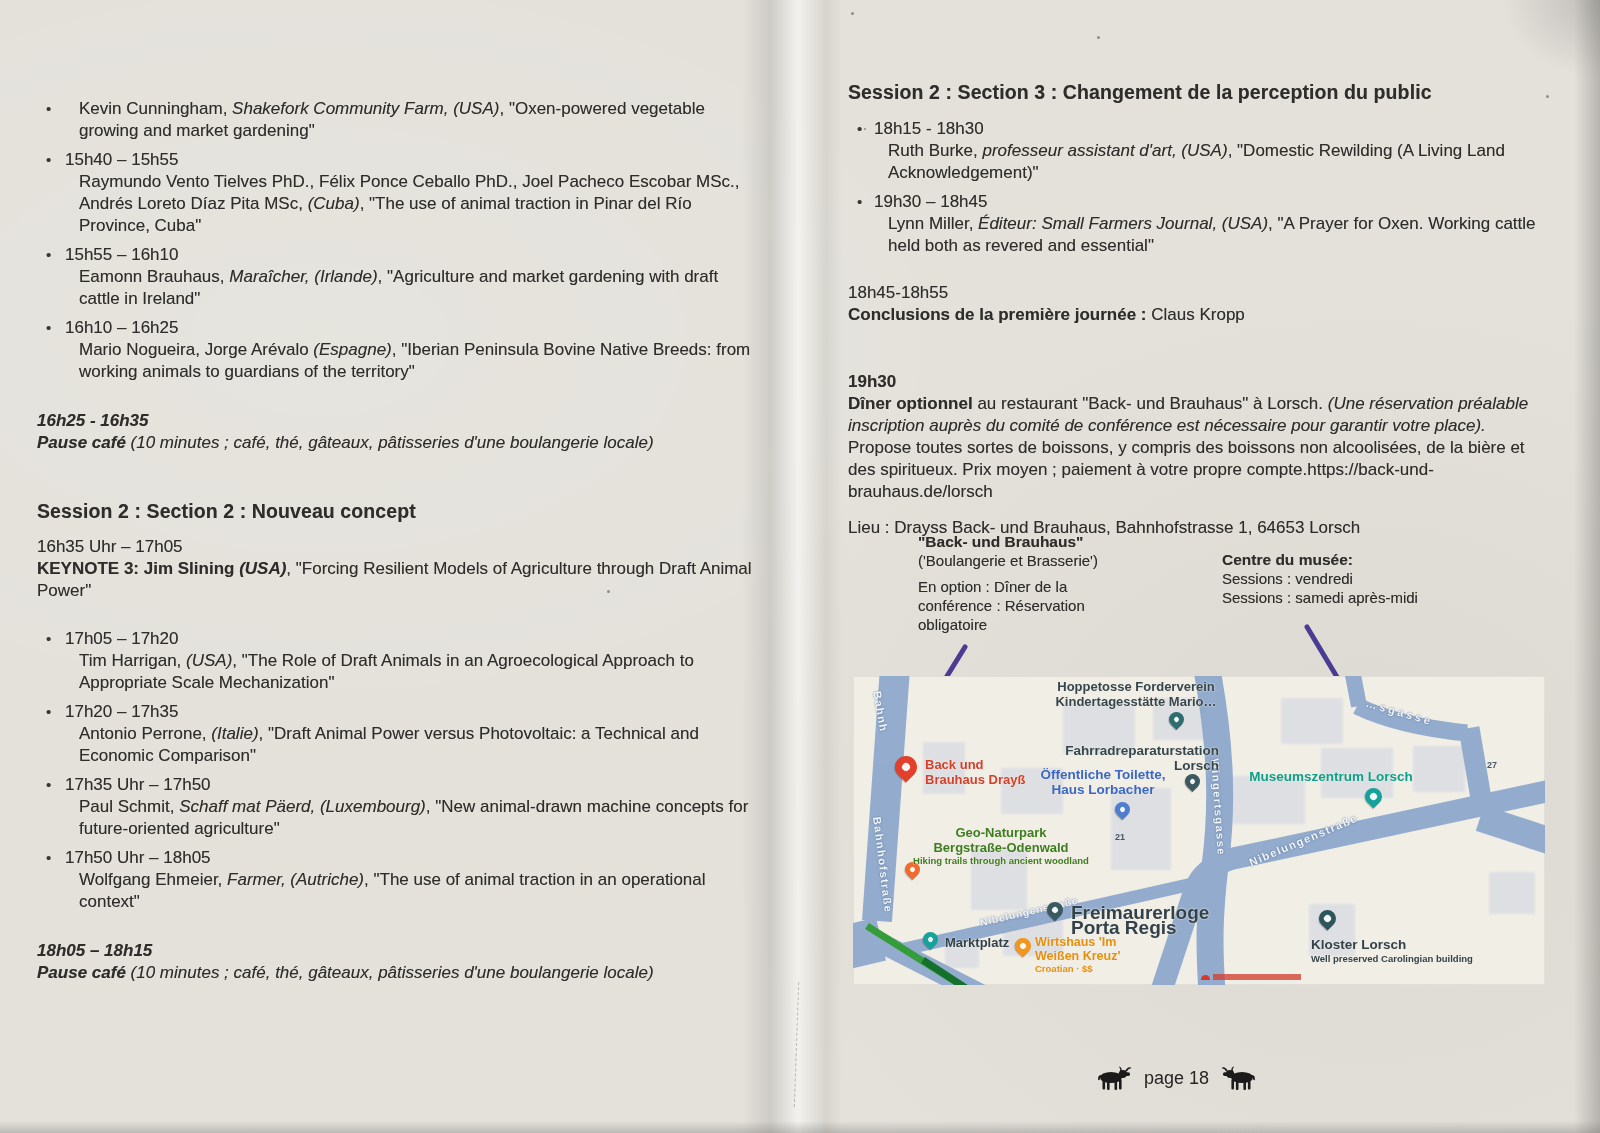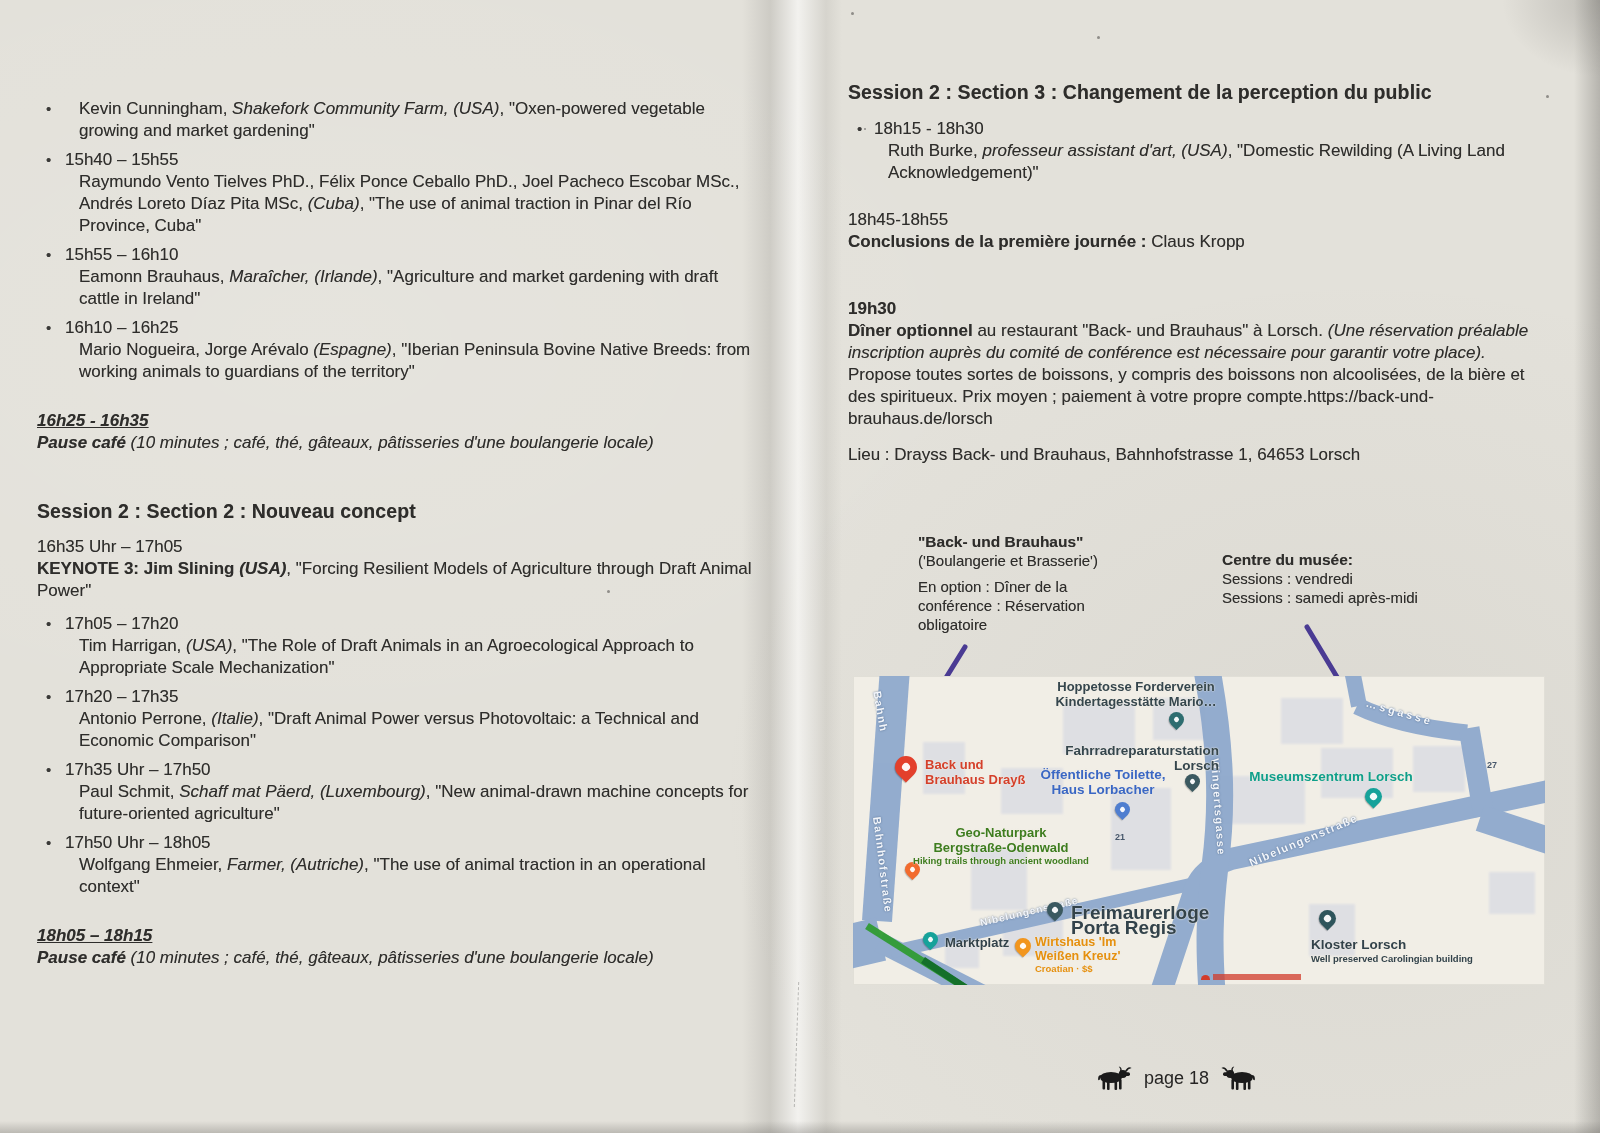--- a/index.html
+++ b/index.html
@@ -28,21 +28,21 @@
   
   .col{position:absolute;font-size:17px;line-height:22px;text-shadow:0 0 .5px rgba(40,40,38,.4);}
   .col.left{left:37px;top:84px;width:722px;}
   .col.right{left:848px;top:80px;width:702px;}
   h2{font-size:19.5px;line-height:24px;margin:0;font-weight:700;letter-spacing:.1px;}
   ul.agenda{list-style:none;margin:14px 0 0 0;padding:0;}
   ul.agenda li{position:relative;padding-left:28px;margin:0 0 7px 0;}
   ul.agenda li::before{content:"•";position:absolute;left:9px;top:0;font-size:15px;color:#3a3937;}
   ul.agenda .desc{margin-left:14px;}
   .pause{margin-top:27px;font-style:italic;}
-  .pause .t{font-weight:700;text-decoration:underline;}
+  .pause .t{font-weight:700;}
   .pause b{font-weight:700;}
   .keynote{margin-top:13px;}
   .keynote .kb{font-weight:700;}
   .conclusions{margin-top:25px;}
   .conclusions b{font-weight:700;}
   .dinner{margin-top:45px;}
   .dinner .dt{font-weight:700;}
   .dinner p{margin:0;}
   .dinner b{font-weight:700;}
   .venue{margin:14px 0 0 0;}
@@ -120,21 +120,21 @@
     <div><b>Pause café</b><span> (10 minutes ; café, thé, gâteaux, pâtisseries d'une boulangerie locale)</span></div>
   </div>
 
   <h2 style="margin-top:45px">Session 2 : Section 2 : Nouveau concept</h2>
 
   <div class="keynote">
     <div>16h35 Uhr – 17h05</div>
     <div><span class="kb">KEYNOTE 3: Jim Slining </span><span class="kb"><i>(USA)</i></span><span>, "Forcing Resilient Models of Agriculture through Draft Animal Power"</span></div>
   </div>
 
-  <ul class="agenda" style="margin-top:11px">
+  <ul class="agenda" style="margin-top:26px">
     <li>
       <div class="time">17h05 – 17h20</div>
       <div class="desc"><span>Tim Harrigan, </span><i>(USA)</i><span>, "The Role of Draft Animals in an Agroecological Approach to Appropriate Scale Mechanization"</span></div>
     </li>
     <li>
       <div class="time">17h20 – 17h35</div>
       <div class="desc"><span>Antonio Perrone, </span><i>(Italie)</i><span>, "Draft Animal Power versus Photovoltaic: a Technical and Economic Comparison"</span></div>
     </li>
     <li>
       <div class="time">17h35 Uhr – 17h50</div>
@@ -152,20 +152,24 @@
   </div>
 </div>
 
 <div class="col right">
   <h2>Session 2 : Section 3 : Changement de la perception du public</h2>
 
   <ul class="agenda" style="">
     <li style="padding-left:26px">
       <div class="time">18h15 - 18h30</div>
       <div class="desc"><span>Ruth Burke, </span><i>professeur assistant d'art, (USA)</i><span>, "Domestic Rewilding (A Living Land Acknowledgement)"</span></div>
+    </li>
+    <li style="padding-left:26px">
+      <div class="time">19h30 – 18h45</div>
+      <div class="desc"><span>Lynn Miller, </span><i>Éditeur: Small Farmers Journal, (USA)</i><span>, "A Prayer for Oxen. Working cattle held both as revered and essential"</span></div>
     </li>
   </ul>
 
   <div class="conclusions">
     <div>18h45-18h55</div>
     <div><b>Conclusions de la première journée :</b><span> Claus Kropp</span></div>
   </div>
 
   <div class="dinner">
     <div class="dt">19h30</div>

